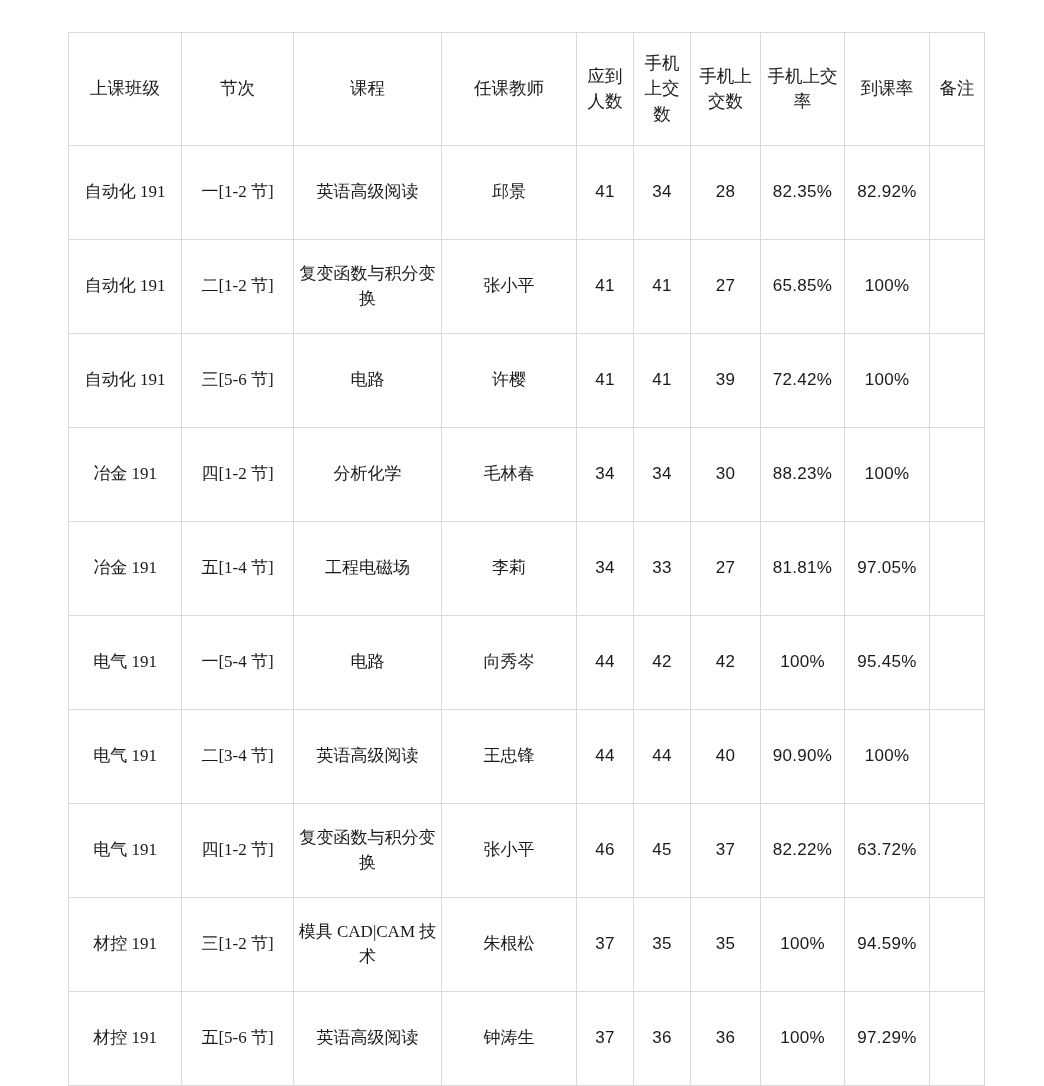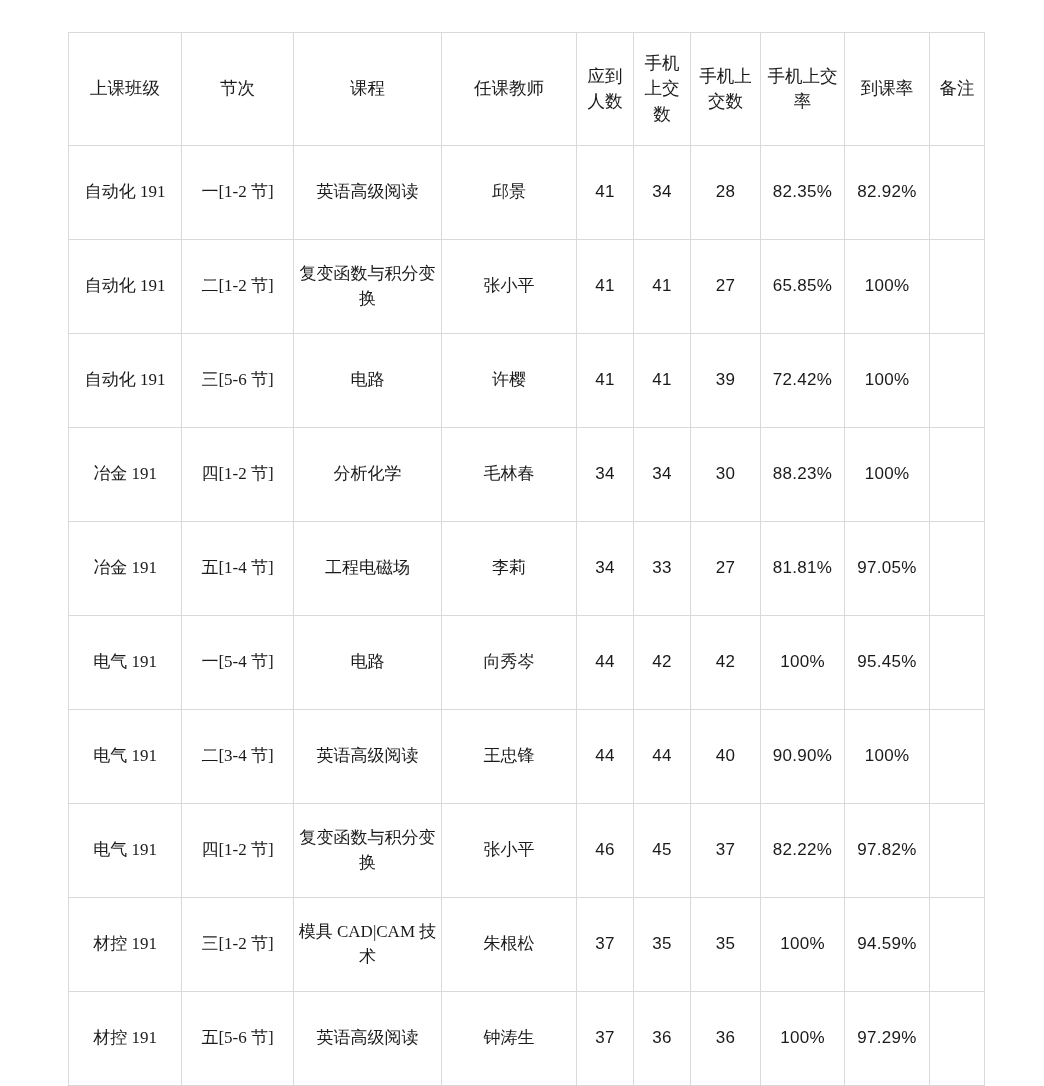--- a/index.html
+++ b/index.html
@@ -188,21 +188,21 @@
       </tr>
       <tr>
         <td>电气 191</td>
         <td>四[1-2 节]</td>
         <td class="wrap-course">复变函数与积分变换</td>
         <td>张小平</td>
         <td class="num">46</td>
         <td class="num">45</td>
         <td class="num">37</td>
         <td class="num">82.22%</td>
-        <td class="num">97.82%</td>
+        <td class="num">63.72%</td>
         <td></td>
       </tr>
       <tr>
         <td>材控 191</td>
         <td>三[1-2 节]</td>
         <td class="wrap-course">模具 CAD|CAM 技术</td>
         <td>朱根松</td>
         <td class="num">37</td>
         <td class="num">35</td>
         <td class="num">35</td>

